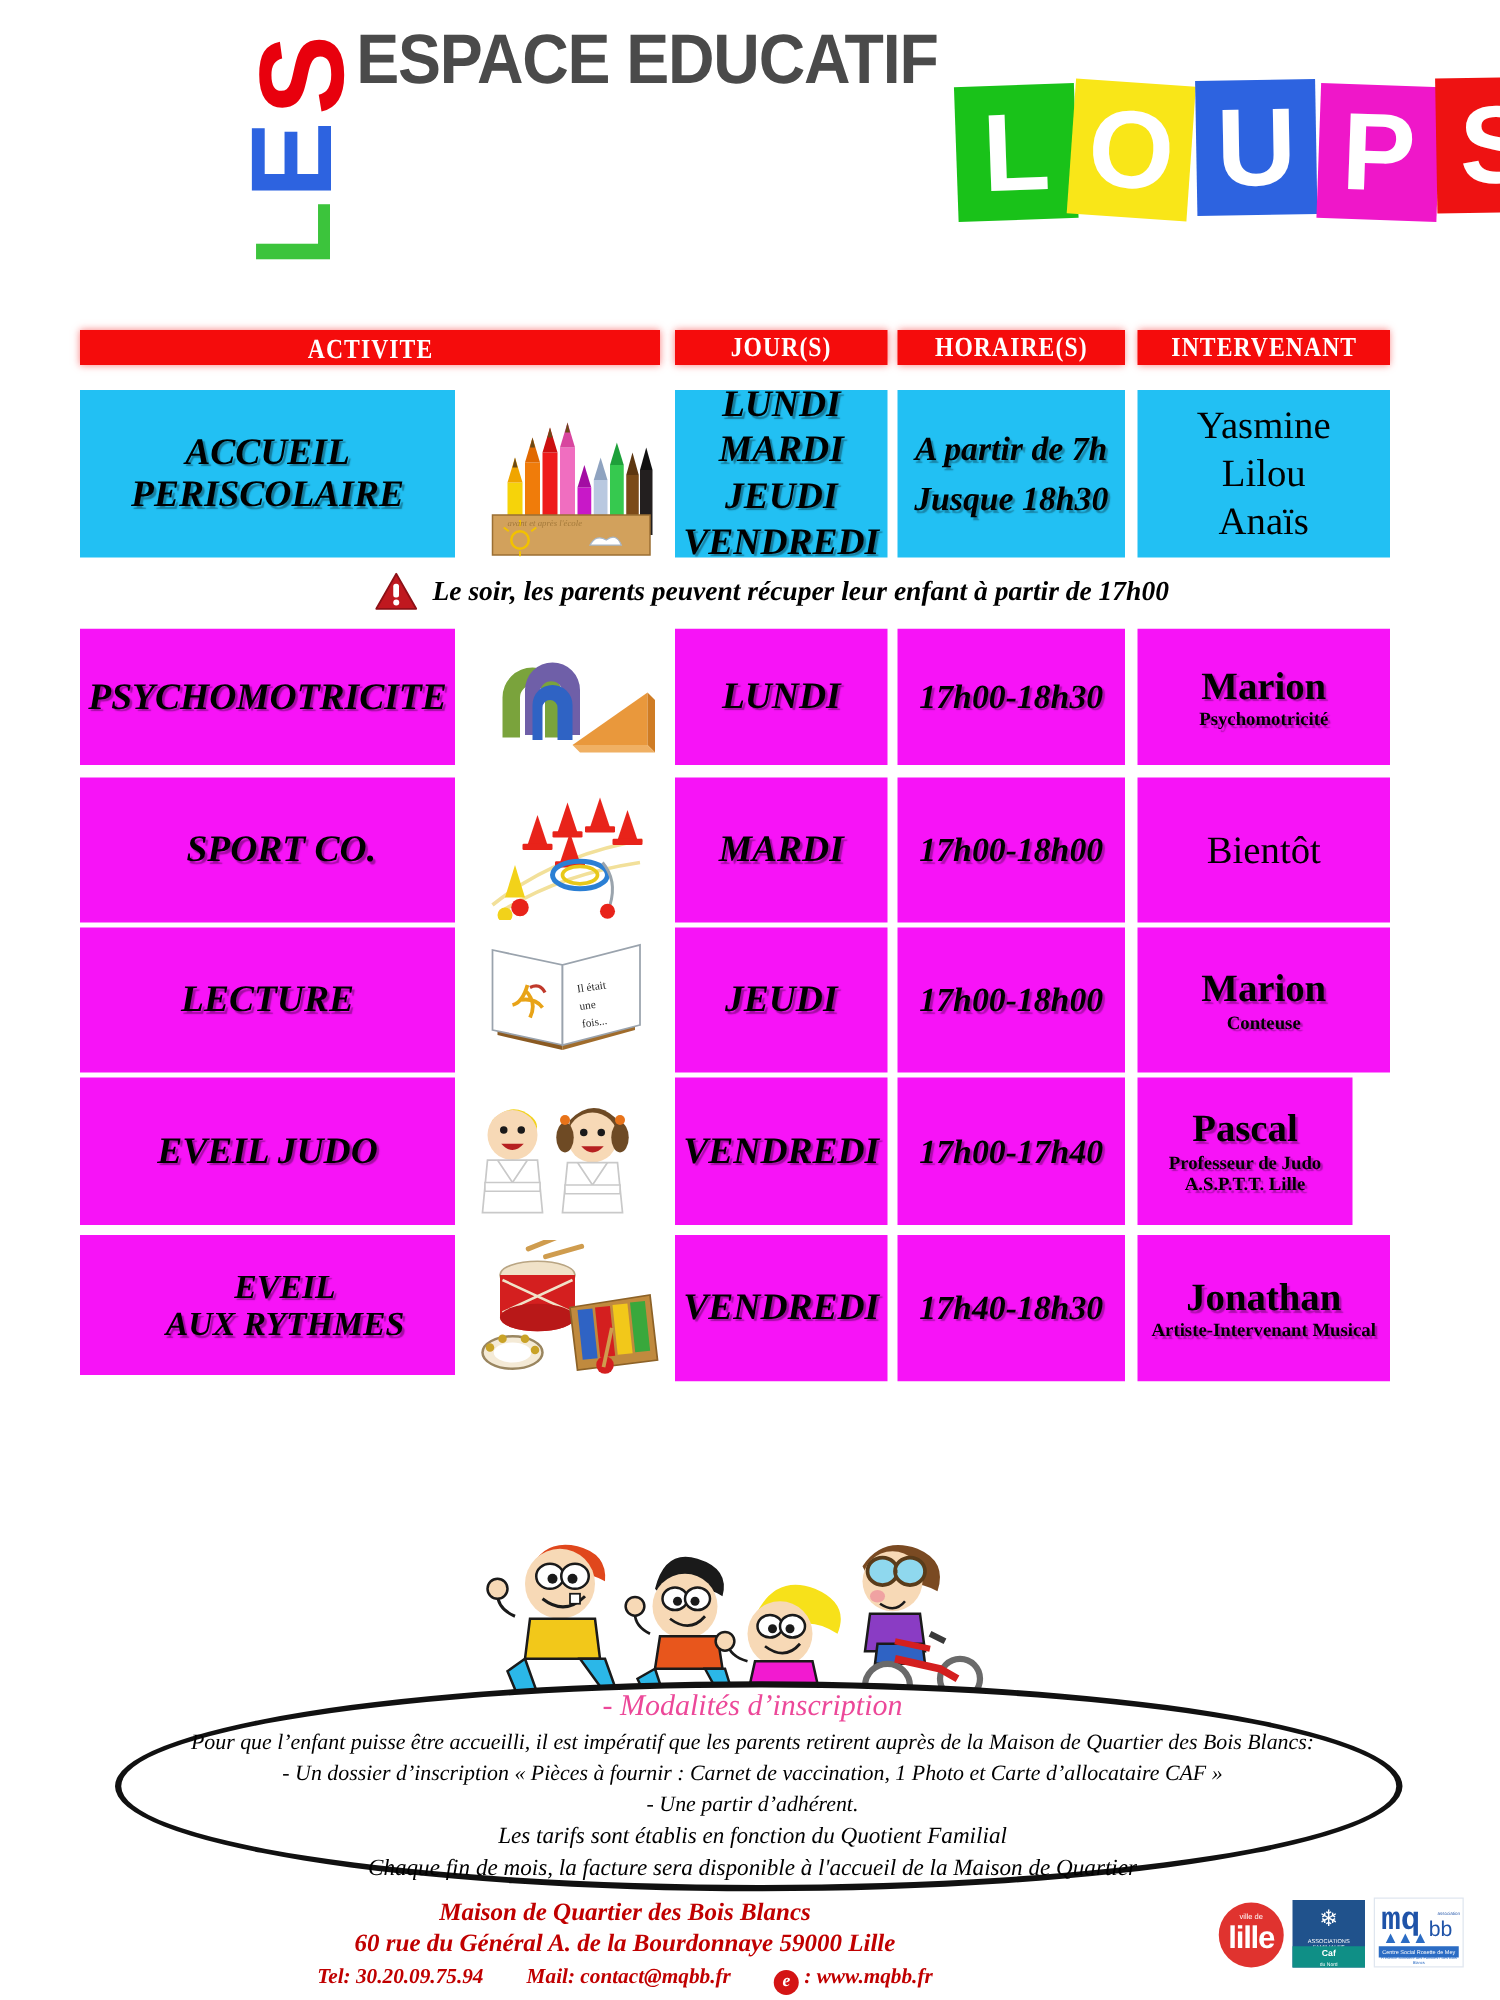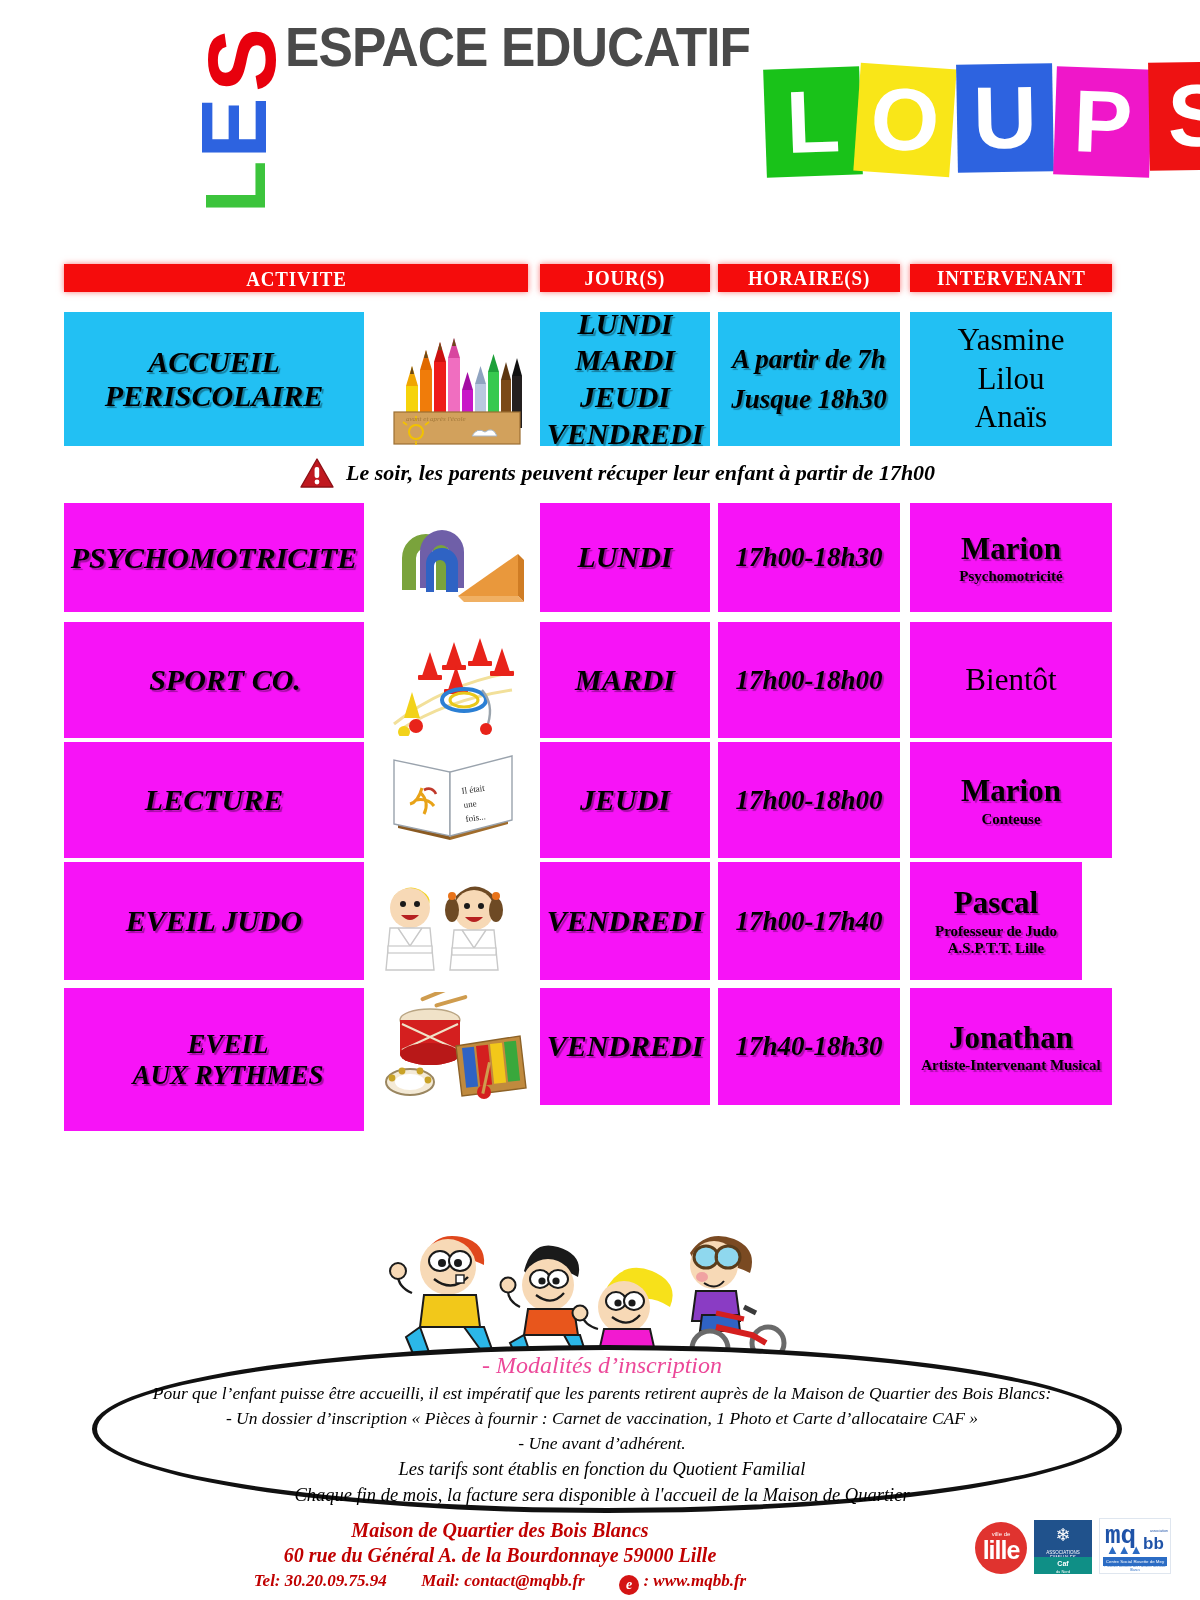--- a/index.html
+++ b/index.html
@@ -98,21 +98,21 @@
   .lg-caf{width:58px;height:54px;background:#20528c;position:relative;color:#fff;
           font-family:"Liberation Sans",sans-serif;text-align:center;}
   .lg-caf .snow{font-size:18px;line-height:30px;}
   .lg-caf .assoc{font-size:4.5px;line-height:1.15;}
   .lg-caf .band{position:absolute;left:0;bottom:0;width:100%;height:17px;background:#0f8f86;}
   .lg-caf .band b{display:block;font-size:7px;line-height:10px;padding-top:2px;}
   .lg-caf .band i{display:block;font-size:4px;font-style:normal;line-height:5px;}
   .lg-mqbb{width:70px;height:54px;background:#fff;border:1px solid #dfe6ef;position:relative;
            font-family:"Liberation Sans",sans-serif;}
   .lg-mqbb .mq{position:absolute;left:5px;top:4px;font-size:26px;font-weight:bold;color:#1f53a8;line-height:1;font-family:Liberation Mono, monospace;}
-  .lg-mqbb .bb{position:absolute;left:43px;top:16px;font-size:17px;font-weight:bold;color:#1f53a8;line-height:1;}
+  .lg-mqbb .bb{position:absolute;left:43px;top:16px;font-size:17px;font-weight:normal;color:#1f53a8;line-height:1;}
   .lg-mqbb .assoc{position:absolute;right:2px;top:10px;font-size:3.6px;color:#1f53a8;}
   .lg-mqbb .csr{position:absolute;left:3px;bottom:7px;width:64px;height:9px;background:#2b6cc4;color:#fff;
                 font-size:4.4px;text-align:center;line-height:9px;}
   .lg-mqbb .fin{position:absolute;left:3px;bottom:1px;width:64px;text-align:center;font-size:3.2px;color:#2b6cc4;}
   .lg-mqbb .ppl{position:absolute;left:6px;bottom:16px;font-size:13px;color:#2b6cc4;letter-spacing:-1px;}
 </style>
 </head>
 <body>
 
 <div class="logo-wrap">
@@ -362,21 +362,21 @@
     <div class="hour-txt">17h00-17h40</div>
   </div>
   <div class="cell c-pink" style="left:910px;top:862px;width:172px;height:118px;">
     <div class="interv bold">
       <span>Pascal</span>
       <span class="sub">Professeur de Judo</span>
       <span class="sub">A.S.P.T.T. Lille</span>
     </div>
   </div>
 
-  <div class="cell c-pink" style="left:64px;top:988px;width:300px;height:143px;padding-left:28px;">
+  <div class="cell c-pink" style="left:64px;top:988px;width:300px;height:112px;padding-left:28px;">
     <div class="act-txt small">
       <div>EVEIL</div>
       <div>AUX RYTHMES</div>
     </div>
   </div>
   <div class="illus" style="left:376px;top:992px;width:152px;height:110px;">
     <svg viewBox="0 0 152 110" width="152" height="110">
 
       <ellipse cx="54" cy="28" rx="30" ry="11" fill="#f0e2c8" stroke="#b9a583" stroke-width="1.3"></ellipse>
       <path d="M24 28 L24 62 a30 11 0 0 0 60 0 L84 28" fill="#d41f1f"></path>
@@ -489,21 +489,21 @@
       <path d="M372 92 L384 98" stroke="#3a3a3a" stroke-width="5" fill="none"></path>
     </g>
   </svg>
 </div>
 
 <div class="oval"></div>
 <div class="oval-body">
   <div class="ins-title">- Modalités d’inscription</div>
   <div class="ins-line">Pour que l’enfant puisse être accueilli, il est impératif que les parents retirent auprès de la Maison de Quartier des Bois Blancs:</div>
   <div class="ins-line">- Un dossier d’inscription « Pièces à fournir : Carnet de vaccination, 1 Photo et Carte d’allocataire CAF »</div>
-  <div class="ins-line">- Une avant d’adhérent.</div>
+  <div class="ins-line">- Une partir d’adhérent.</div>
   <div class="ins-line sp">Les tarifs sont établis en fonction du Quotient Familial</div>
   <div class="ins-line sp">Chaque fin de mois, la facture sera disponible à l'accueil de la Maison de Quartier</div>
 </div>
 
 <div class="footer">
   <div class="f1">Maison de Quartier des Bois Blancs</div>
   <div class="f2">60 rue du Général A. de la Bourdonnaye 59000 Lille</div>
   <div class="f3">
     <span>Tel: 30.20.09.75.94</span>
     <span class="gap"></span>

